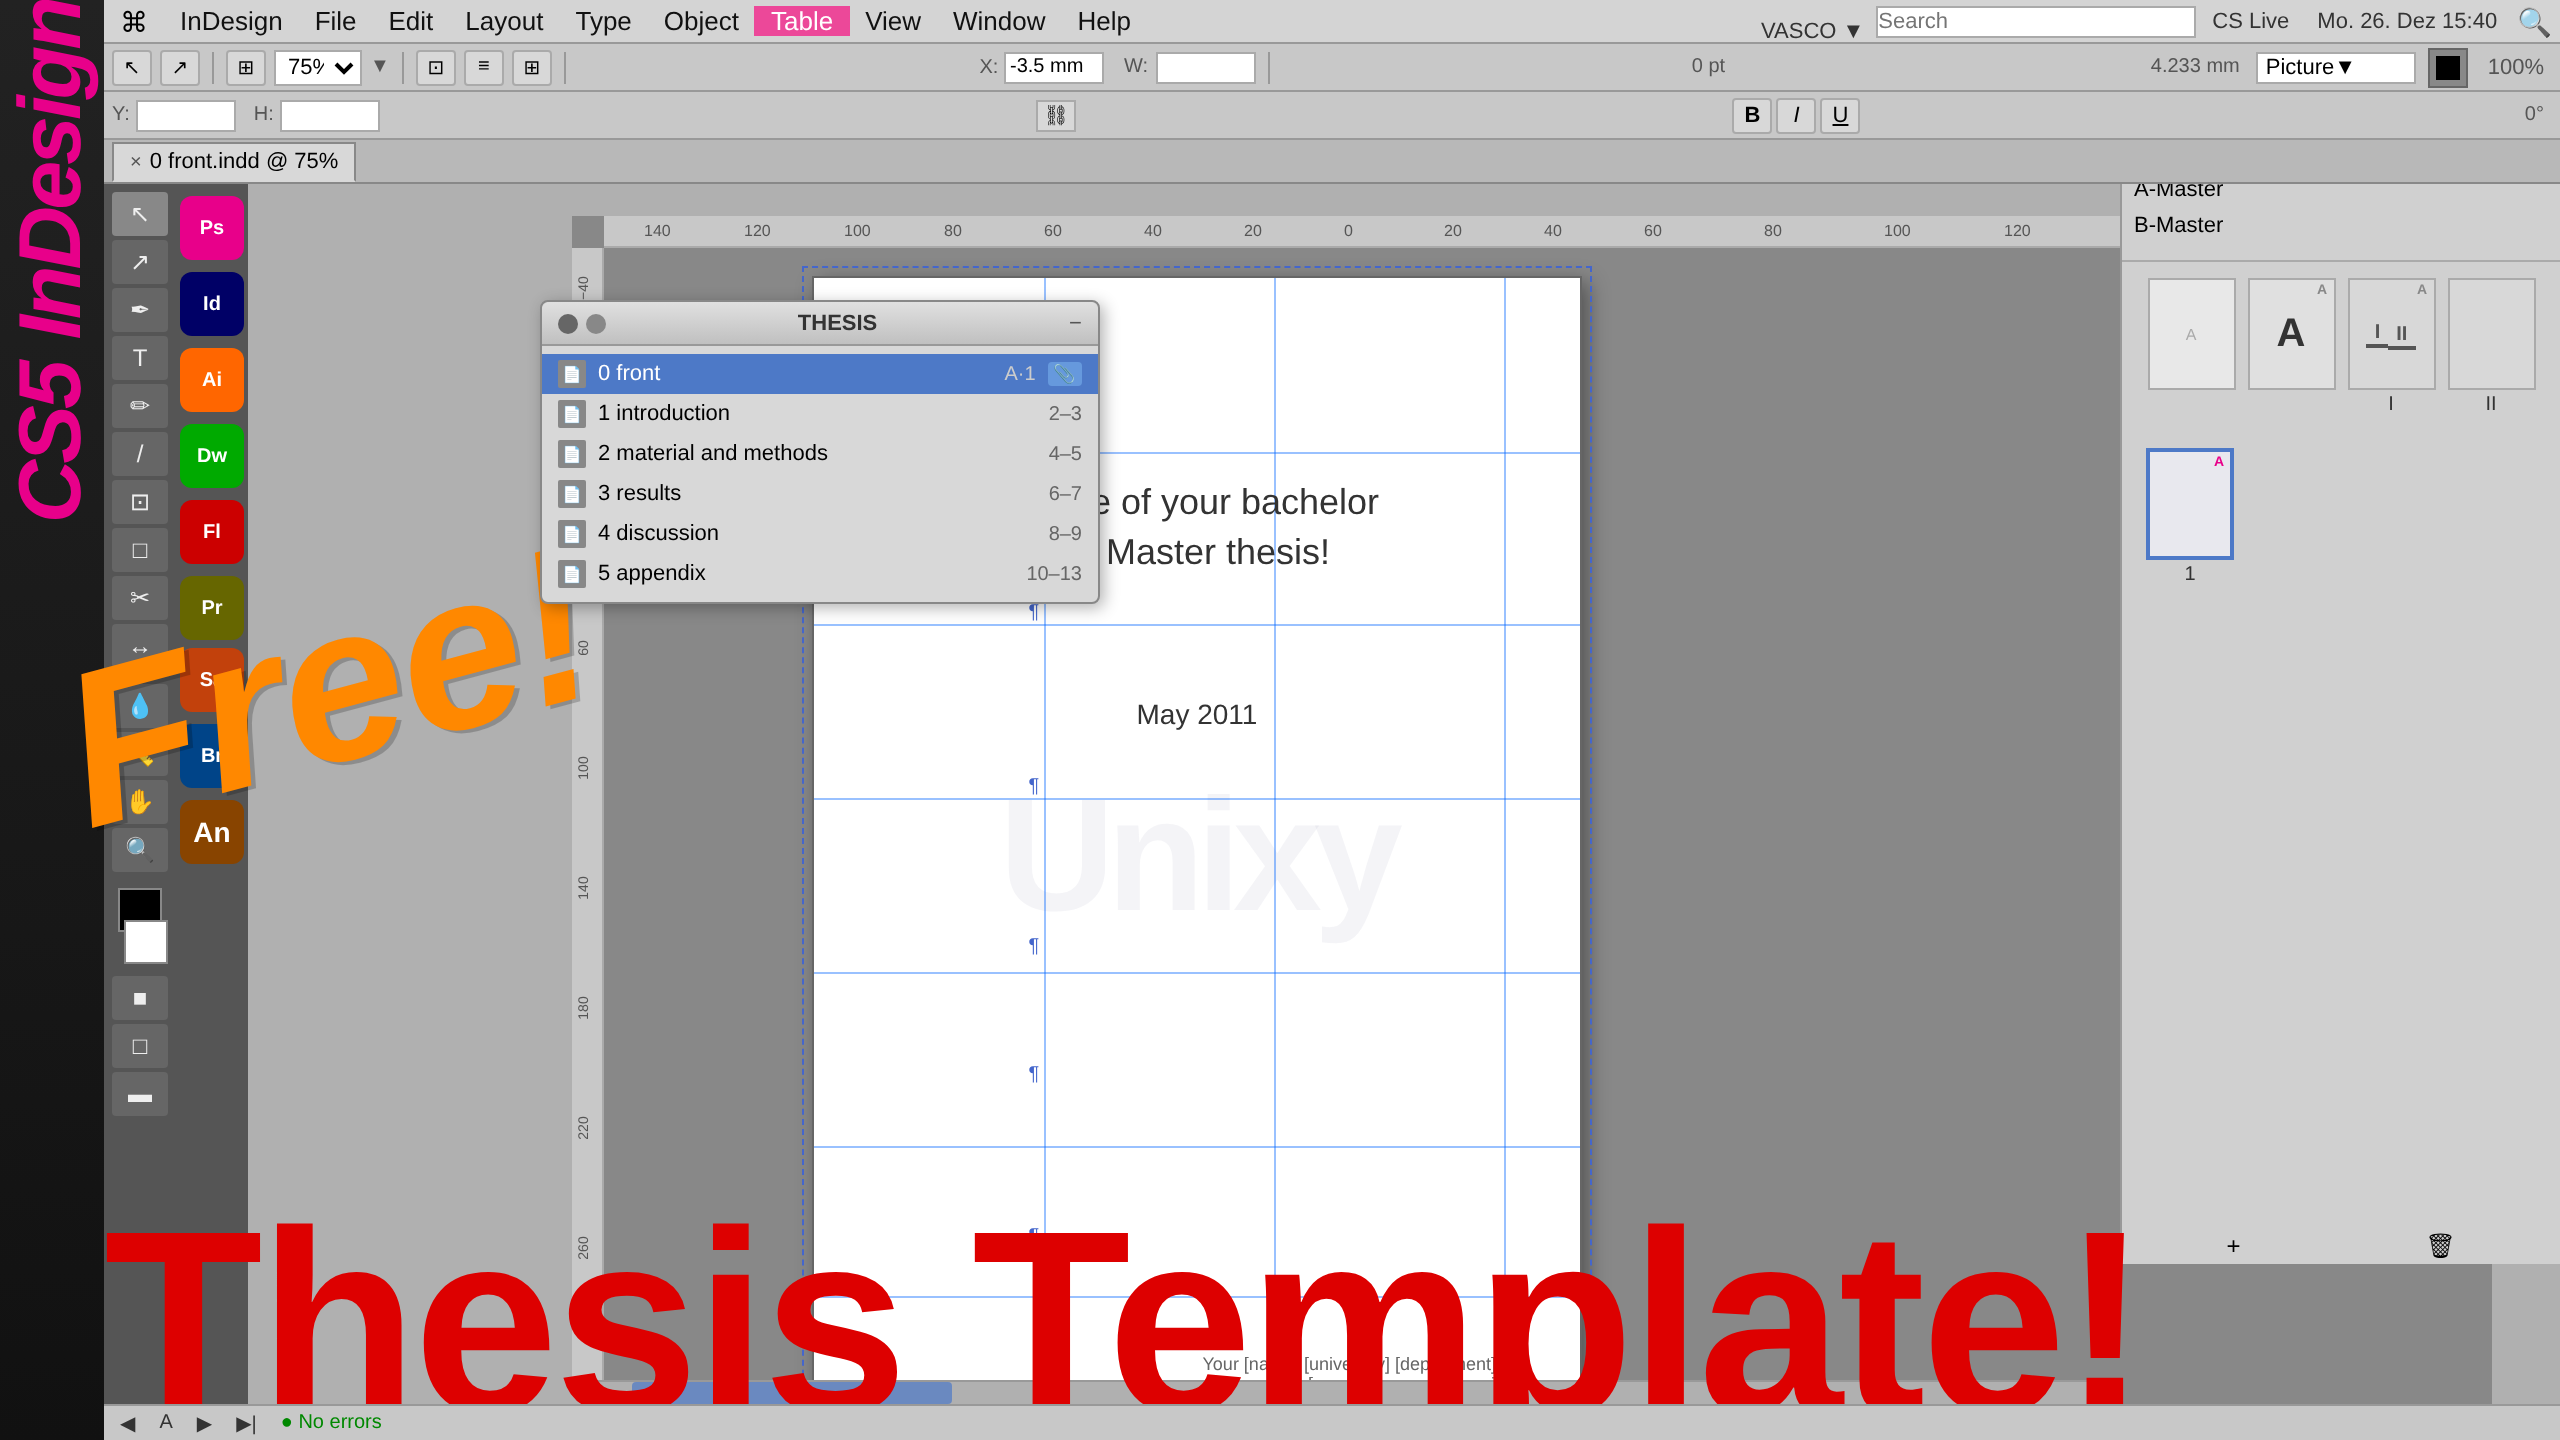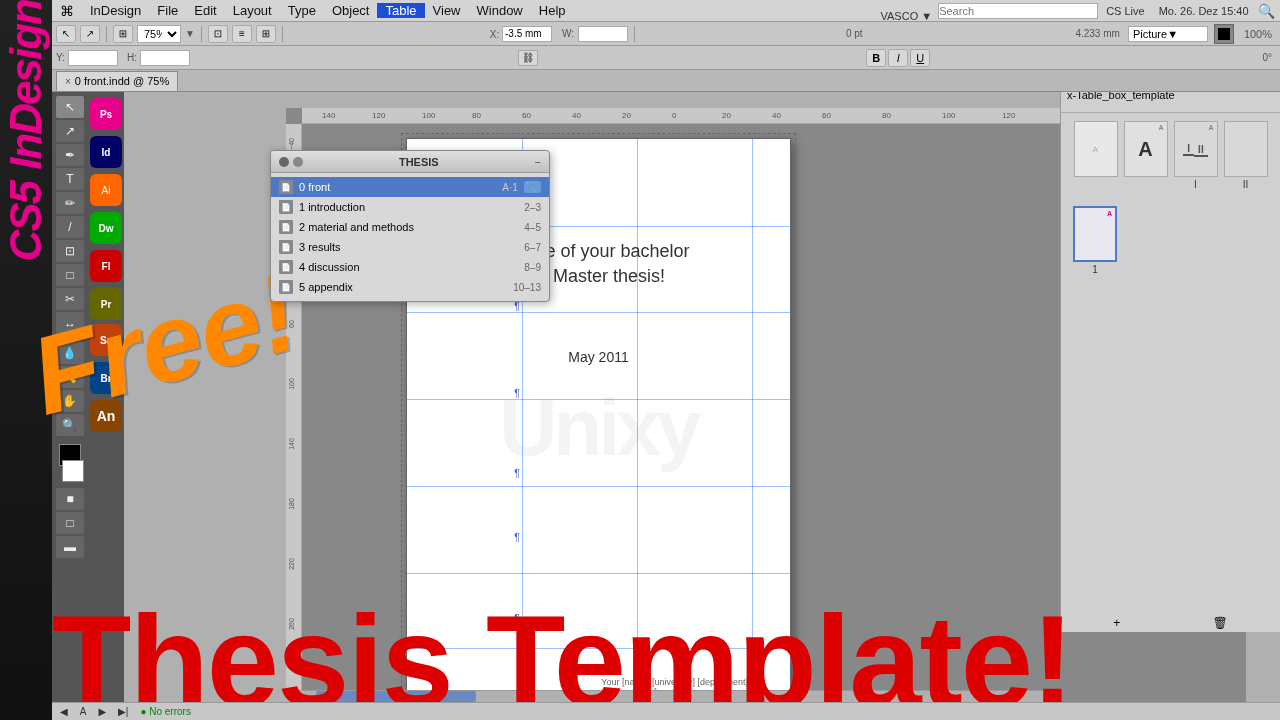--- a/index.html
+++ b/index.html
@@ -66,21 +66,21 @@
     .apple-icon {
       margin: 0 8px;
       font-size: 14px;
     }
     .menu-item {
       padding: 0 8px;
       font-size: 13px;
       color: #111;
       cursor: pointer;
     }
-    .menu-item.active { background: #1d4ed8; color: white; }
+    .menu-item.active { background: #ec4899; color: white; }
 
     
     .toolbar {
       position: absolute;
       left: 52px; top: 22px;
       width: 1228px;
       height: 24px;
       background: #c8c8c8;
       border-bottom: 1px solid #999;
       display: flex;
@@ -604,21 +604,21 @@
 </div>
 
 <div class="tools-panel2">
   <div class="dock-icon" style="background:#e8008a;">
     <span style="font-size:10px;color:white;font-weight:bold;">Ps</span>
   </div>
   <div class="dock-icon" style="background:#006;margin-top:2px;">
     <span style="font-size:10px;color:white;font-weight:bold;">Id</span>
   </div>
   <div class="dock-icon" style="background:#f60;margin-top:2px;">
-    <span style="font-size:10px;color:white;font-weight:normal;">Ai</span>
+    <span style="font-size:10px;color:white;font-weight:bold;">Ai</span>
   </div>
   <div class="dock-icon" style="background:#0a0;margin-top:2px;">
     <span style="font-size:10px;color:white;font-weight:bold;">Dw</span>
   </div>
   <div class="dock-icon" style="background:#c00;margin-top:2px;">
     <span style="font-size:10px;color:white;font-weight:bold;">Fl</span>
   </div>
   <div class="dock-icon" style="background:#660;margin-top:2px;">
     <span style="font-size:10px;color:white;font-weight:bold;">Pr</span>
   </div>
@@ -798,21 +798,24 @@
     </div>
     <div style="flex:1;"></div>
     <span style="font-size:10px;color:#555;padding:0 4px;cursor:pointer;">≡</span>
   </div>
 
   <div style="padding:4px 0;">
     <div class="page-item">
       <span>[None]</span>
     </div>
     <div class="page-item">
-      <span>x-Table_box_template</span>
+      <span>A-Master</span>
+    </div>
+    <div class="page-item">
+      <span>B-Master</span>
     </div>
   </div>
   <div class="pages-separator"></div>
 
   <div class="pages-thumbnails">
 
     <div style="display:flex;gap:6px;width:100%;justify-content:center;margin-bottom:4px;">
       <div class="page-thumb">
         <div class="thumb-box" style="width:44px;height:56px;background:#e8e8e8;">
           <span style="font-size:8px;color:#aaa;">A</span>

